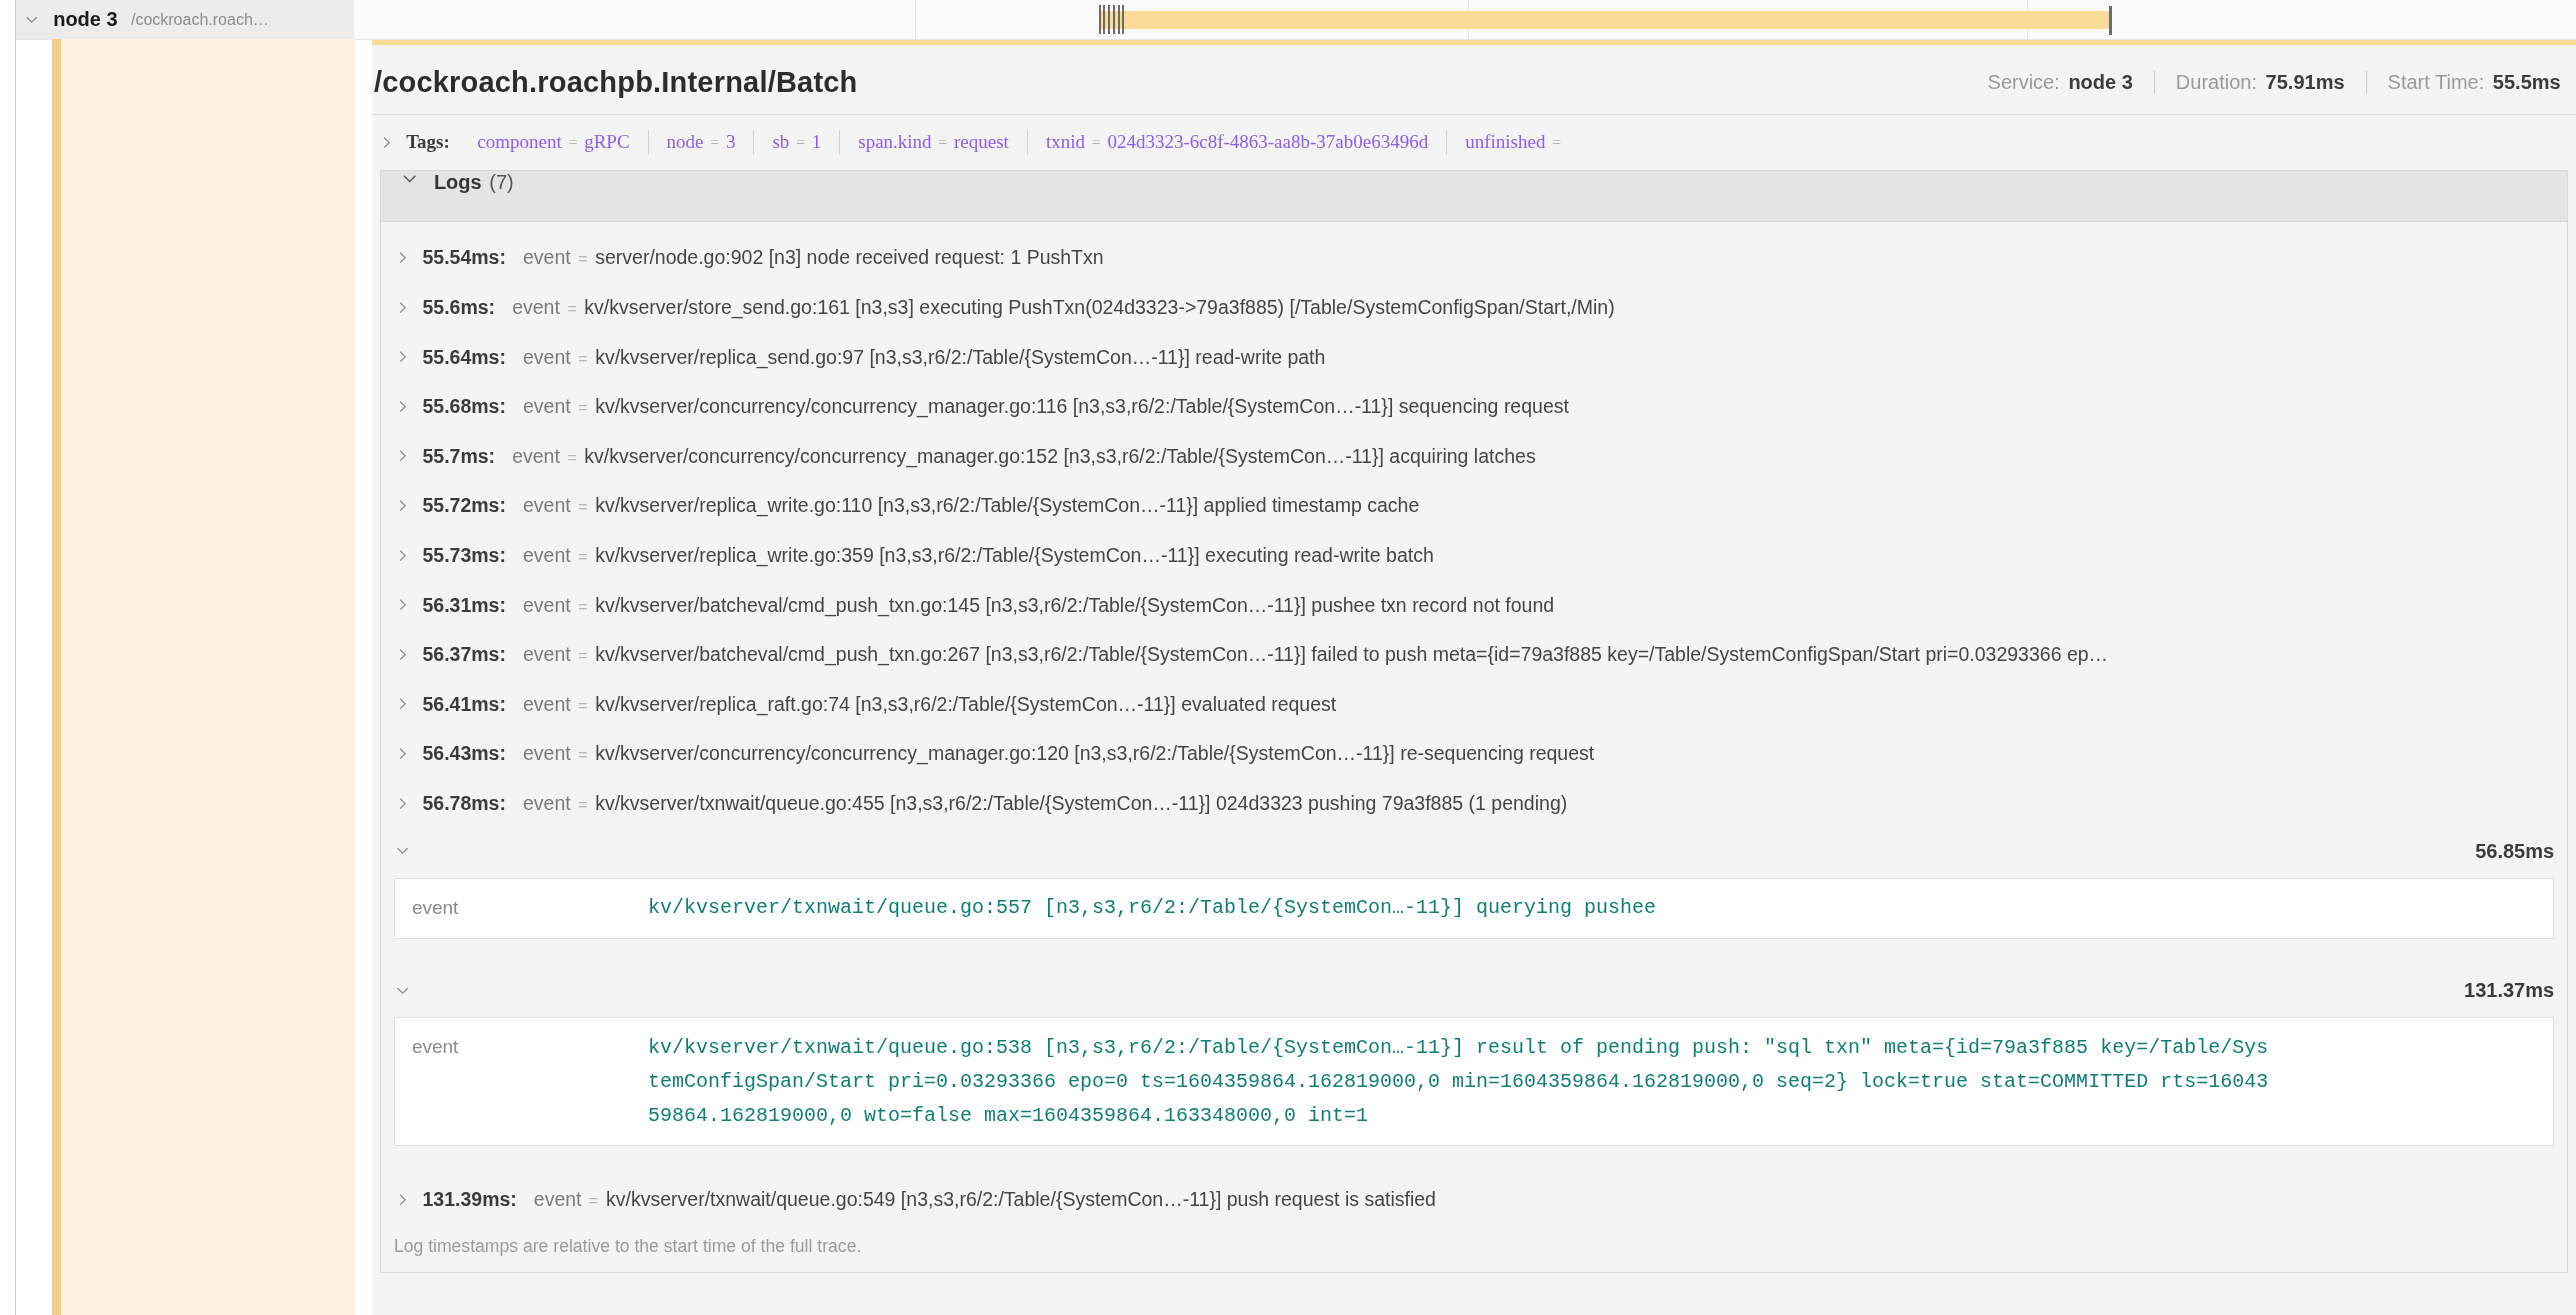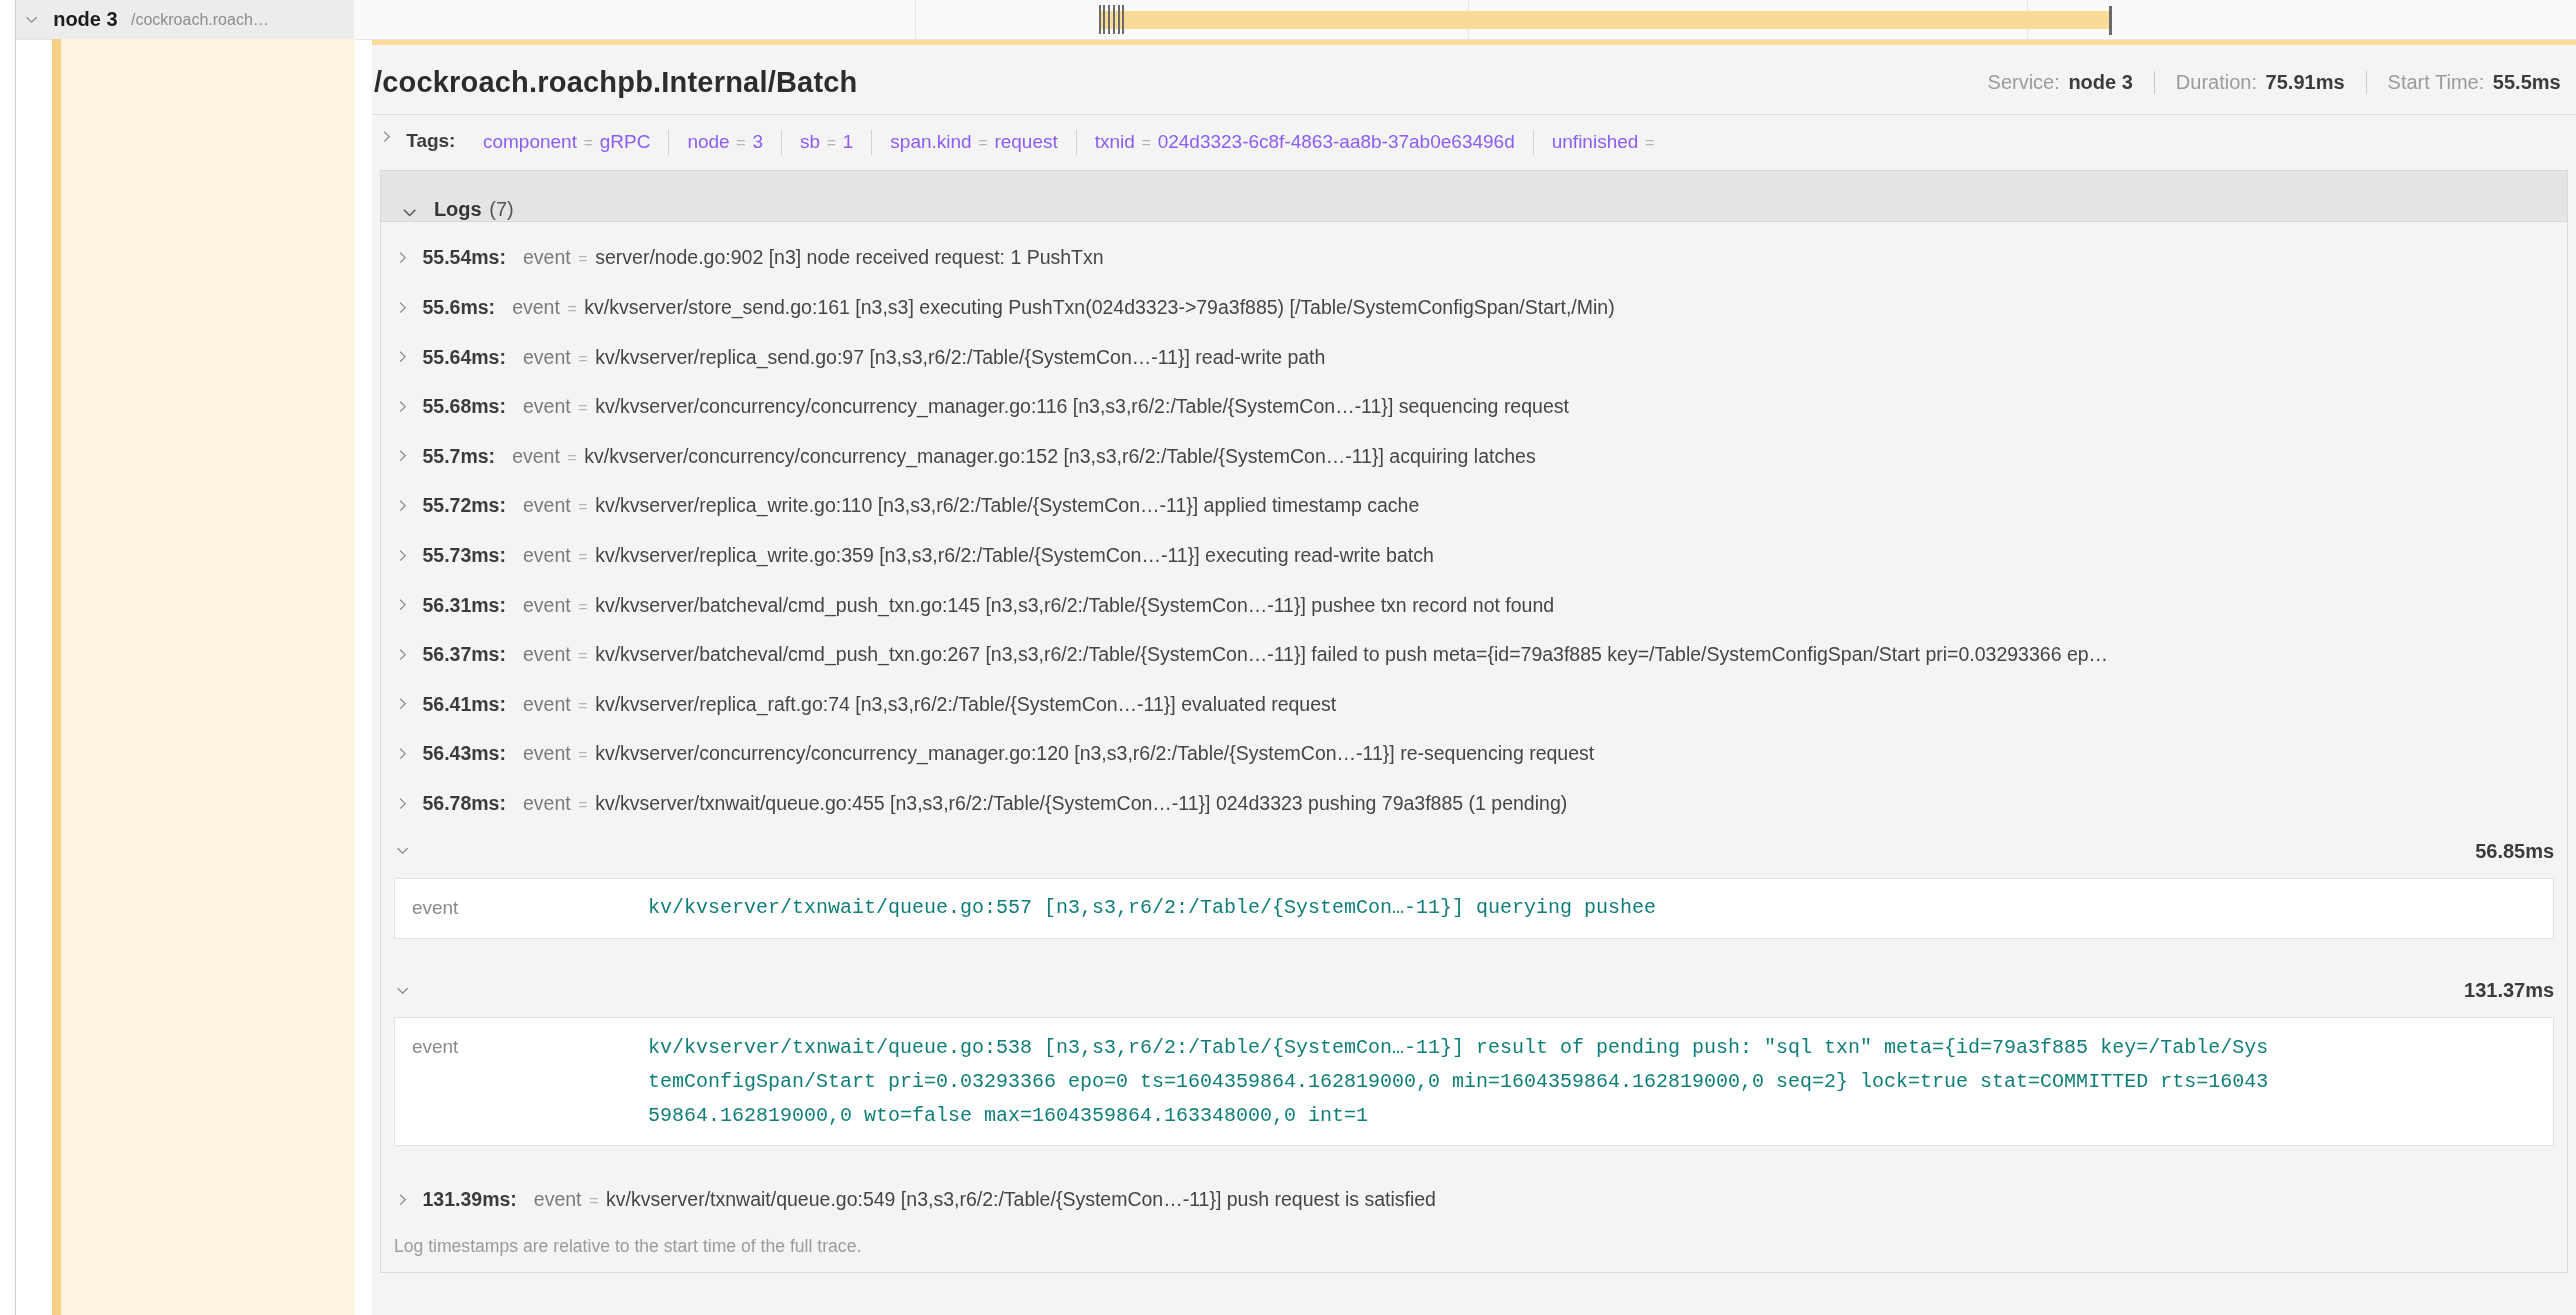--- a/index.html
+++ b/index.html
@@ -26,31 +26,31 @@
   
   .card{position:absolute;left:372px;top:40px;right:0;bottom:0;background:#f4f4f4;border-top:5.7px solid #f8db97;box-sizing:border-box;}
   .title-row{display:flex;justify-content:space-between;align-items:center;padding:21px 15.3px 15.3px 1.9px;border-bottom:1px solid #dedede;margin:0 0 0 0;}
   .title{font-size:29px;font-weight:700;color:#2c2c2c;letter-spacing:0.2px;}
   .meta{display:flex;align-items:flex-start;font-size:20px;white-space:nowrap;}
   .meta-item{display:flex;align-items:baseline;}
   .meta-item + .meta-item{border-left:1px solid #c9c9c9;padding-left:21px;margin-left:21px;}
   .meta-item .m-label{color:#9b9b9b;margin-right:8.6px;}
   .meta-item .m-value{color:#3c3c3c;font-weight:700;}
   
-  .tags-row{display:flex;align-items:flex-start;padding:14.3px 0 10.5px 7.6px;font-size:19px;cursor:pointer;}
+  .tags-row{display:flex;align-items:center;padding:14.3px 0 10.5px 7.6px;font-size:19px;cursor:pointer;font-family:Liberation Serif, serif;}
   .tags-label{font-weight:700;color:#3c3c3c;margin:0 9.5px 0 13.3px;}
   .tag-list{display:flex;align-items:center;}
   .tag{display:flex;align-items:baseline;padding:1.9px 18px;white-space:nowrap;}
   .tag + .tag{border-left:1px solid #d2d2d2;}
   .tag .k{color:#8b5cf6;}
   .tag .eq{color:#b5b5b5;font-size:16px;margin:0 6.7px;}
   .tag .v{color:#8b5cf6;}
   
   .logs-block{margin:3.8px 7.6px 0 7.6px;border:1px solid #d9d9d9;}
-  .logs-header{background:#e4e4e4;height:50px;display:flex;align-items:flex-end;padding-left:21px;cursor:pointer;border-bottom:1px solid #d9d9d9;}
+  .logs-header{background:#e4e4e4;height:50px;display:flex;align-items:flex-start;padding-left:21px;cursor:pointer;border-bottom:1px solid #d9d9d9;}
   .logs-title{font-size:20px;font-weight:700;color:#353535;margin:0 7.6px 0 17px;}
   .logs-count{font-size:20px;color:#555;}
   .log-list{padding-top:11.4px;}
   .log-row{display:flex;align-items:baseline;padding:13.3px 13.3px 13.3px 15.3px;font-size:19.5px;white-space:nowrap;overflow:hidden;text-overflow:ellipsis;cursor:pointer;}
   .log-row .time{font-weight:700;color:#3b3b3b;margin:0 17px 0 13.3px;}
   .log-row .k{color:#7a7a7a;}
   .log-row .eq{color:#b5b5b5;font-size:16px;margin:0 7.6px;}
   .log-row .v{color:#454545;overflow:hidden;text-overflow:ellipsis;}
   .exp-header{display:flex;align-items:baseline;padding:11.4px 13.3px 9.5px 15.3px;font-size:20px;cursor:pointer;justify-content:space-between;}
   .exp-header .time{font-weight:700;color:#3b3b3b;margin-left:11.4px;}

